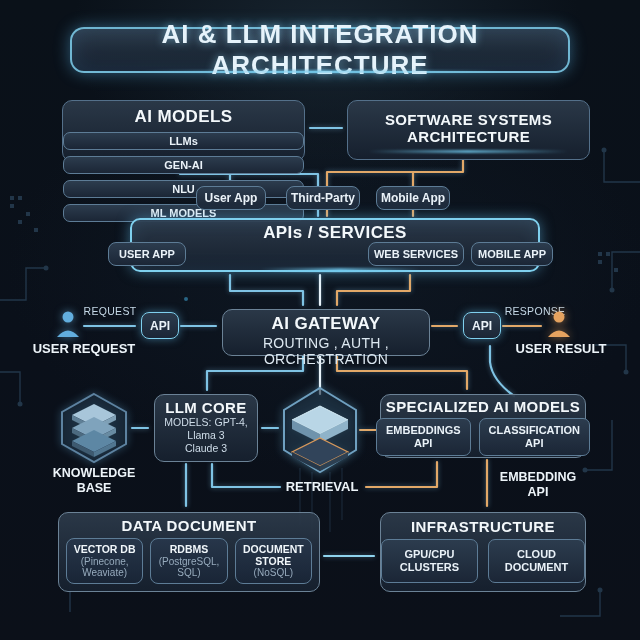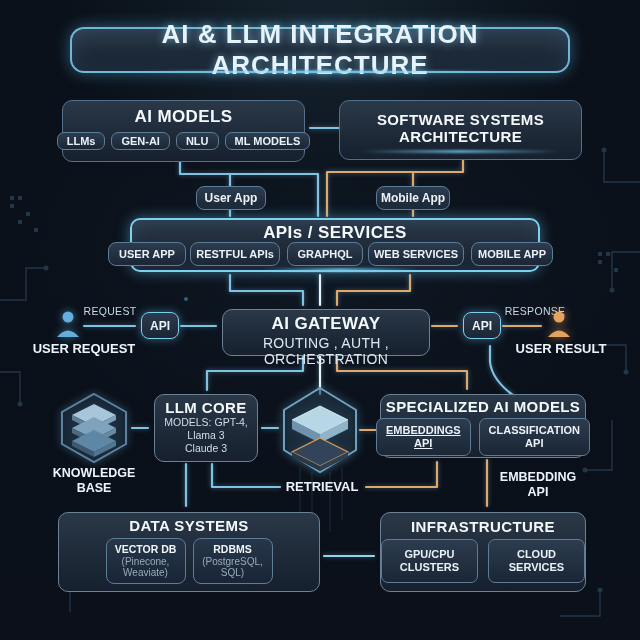--- a/index.html
+++ b/index.html
@@ -154,55 +154,52 @@
     <path class="s-c" d="M324 556 H374" marker-end="url(#mc)"></path>
   </svg>
 
   <div class="box titlebox" style="left:70px; top:27px; width:500px; height:46px;">
     <span>AI &amp; LLM INTEGRATION ARCHITECTURE</span>
   </div>
   <div class="glowline" style="left:140px; top:70px; width:360px;"></div>
 
   <div class="box" style="left:62px; top:100px; width:243px; height:62px;">
     <div class="box-title" style="font-size:17px; margin-top:6px;">AI MODELS</div>
-    <div style="display:flex; justify-content:center; gap:6px; margin-top:5px;">
+    <div style="display:flex; justify-content:center; gap:6px; margin-top:5px;flex-direction:column;">
       <span class="minipill">LLMs</span>
       <span class="minipill">GEN-AI</span>
       <span class="minipill">NLU</span>
       <span class="minipill">ML MODELS</span>
     </div>
   </div>
 
-  <div class="box" style="left:339px; top:100px; width:243px; height:60px;">
+  <div class="box" style="left:347px; top:100px; width:243px; height:60px;">
     <div class="box-title" style="font-size:15px; margin-top:10px;">
       <span style="display:block;">SOFTWARE SYSTEMS</span>
       <span style="display:block;">ARCHITECTURE</span>
     </div>
     <div class="glowline" style="left:20px; top:49px; width:200px;"></div>
   </div>
 
   <div class="pill" style="left:196px; top:186px; width:70px; height:24px; font-size:12px;">
     <span>User App</span>
     </div>
+  <div class="pill" style="left:286px; top:186px; width:74px; height:24px; font-size:12px;">
+    <span>Third-Party</span>
+    </div>
   <div class="pill" style="left:376px; top:186px; width:74px; height:24px; font-size:12px;">
     <span>Mobile App</span>
     </div>
 
   <div class="box apisbox" style="left:130px; top:218px; width:410px; height:54px;">
     <div class="box-title" style="font-size:17px; margin-top:3px;">APIs / SERVICES</div>
   </div>
   <div class="glowline" style="left:260px; top:268px; width:160px; height:4px;"></div>
   <div class="pill" style="left:108px; top:242px; width:78px; height:24px; font-size:11px;">
     <span>USER APP</span>
-    </div>
-  <div class="pill" style="left:190px; top:242px; width:90px; height:24px; font-size:11px;">
-    <span>RESTFUL APIs</span>
-    </div>
-  <div class="pill" style="left:287px; top:242px; width:76px; height:24px; font-size:11px;">
-    <span>GRAPHQL</span>
     </div>
   <div class="pill" style="left:368px; top:242px; width:96px; height:24px; font-size:11px;">
     <span>WEB SERVICES</span>
     </div>
   <div class="pill" style="left:471px; top:242px; width:82px; height:24px; font-size:11px;">
     <span>MOBILE APP</span>
     </div>
 
   <svg class="layer" style="left:55px; top:310px; filter:drop-shadow(0 0 4px rgba(110,190,240,.6));" width="26" height="28" viewBox="0 0 24 28">
     <circle cx="12" cy="7" r="5.5" fill="#62aede"></circle>
@@ -261,21 +258,21 @@
     <polygon points="10,34 38,48 38,57 10,43" fill="#6f93ac"></polygon>
     <polygon points="66,34 38,48 38,57 66,43" fill="#8fb3c9"></polygon>
     <polygon points="38,52 66,66 38,80 10,66" fill="#31445a" stroke="#d99a5c" stroke-width="1.3"></polygon>
     <polygon points="10,66 38,80 38,85 10,71" fill="#27384a"></polygon>
     <polygon points="66,66 38,80 38,85 66,71" fill="#2d4052"></polygon>
   </svg>
 
   <div class="box" style="left:380px; top:394px; width:206px; height:64px; border-color:#6b8296;">
     <div class="box-title" style="font-size:15px; margin-top:3px;">SPECIALIZED AI MODELS</div>
     <div style="display:flex; justify-content:center; gap:8px; margin-top:3px;">
-      <div class="minipill twoline" style="width:88px; height:32px;text-decoration:underline;">
+      <div class="minipill twoline" style="width:88px; height:32px;">
         <span>
             <span style="display:block;">EMBEDDINGS</span>
         <span style="display:block;">API</span>
           </span>
       </div>
       <div class="minipill twoline" style="width:96px; height:32px;">
         <span>
             <span style="display:block;">CLASSIFICATION</span>
         <span style="display:block;">API</span>
           </span>
@@ -283,44 +280,48 @@
     </div>
   </div>
 
   <div class="lbl" style="left:282px; top:479px; width:80px; font-size:13px;">RETRIEVAL</div>
   <div class="lbl" style="left:497px; top:470px; width:82px; font-size:12.5px;">
     <span style="display:block;">EMBEDDING</span>
     <span style="display:block;">API</span>
   </div>
 
   <div class="box" style="left:58px; top:512px; width:262px; height:80px; border-color:#6b8296;">
-    <div class="box-title" style="font-size:15px; margin-top:4px;">DATA SYSTEMS</div>
+    <div class="box-title" style="font-size:15px; margin-top:4px;">DATA DOCUMENT</div>
     <div style="display:flex; justify-content:center; gap:7px; margin-top:4px; padding:0 7px;">
       <div class="subcard" style="width:80px; height:46px;">
         <span class="nm">VECTOR DB</span>
         <span class="dt">(Pinecone, Weaviate)</span>
       </div>
       <div class="subcard" style="width:80px; height:46px;">
         <span class="nm">RDBMS</span>
         <span class="dt">(PostgreSQL, SQL)</span>
+      </div>
+      <div class="subcard" style="width:80px; height:46px;">
+        <span class="nm">DOCUMENT STORE</span>
+        <span class="dt">(NoSQL)</span>
       </div>
     </div>
   </div>
 
   <div class="box" style="left:380px; top:512px; width:206px; height:80px; border-color:#6b8296;">
     <div class="box-title" style="font-size:15px; margin-top:5px;">INFRASTRUCTURE</div>
     <div style="display:flex; justify-content:center; gap:10px; margin-top:4px;">
       <div class="minipill twoline" style="width:84px; height:38px;">
         <span>
             <span style="display:block;">GPU/CPU</span>
         <span style="display:block;">CLUSTERS</span>
           </span>
       </div>
       <div class="minipill twoline" style="width:84px; height:38px;">
         <span>
             <span style="display:block;">CLOUD</span>
-        <span style="display:block;">SERVICES</span>
+        <span style="display:block;">DOCUMENT</span>
           </span>
       </div>
     </div>
   </div>
 
 </div>
 
 </body></html>

